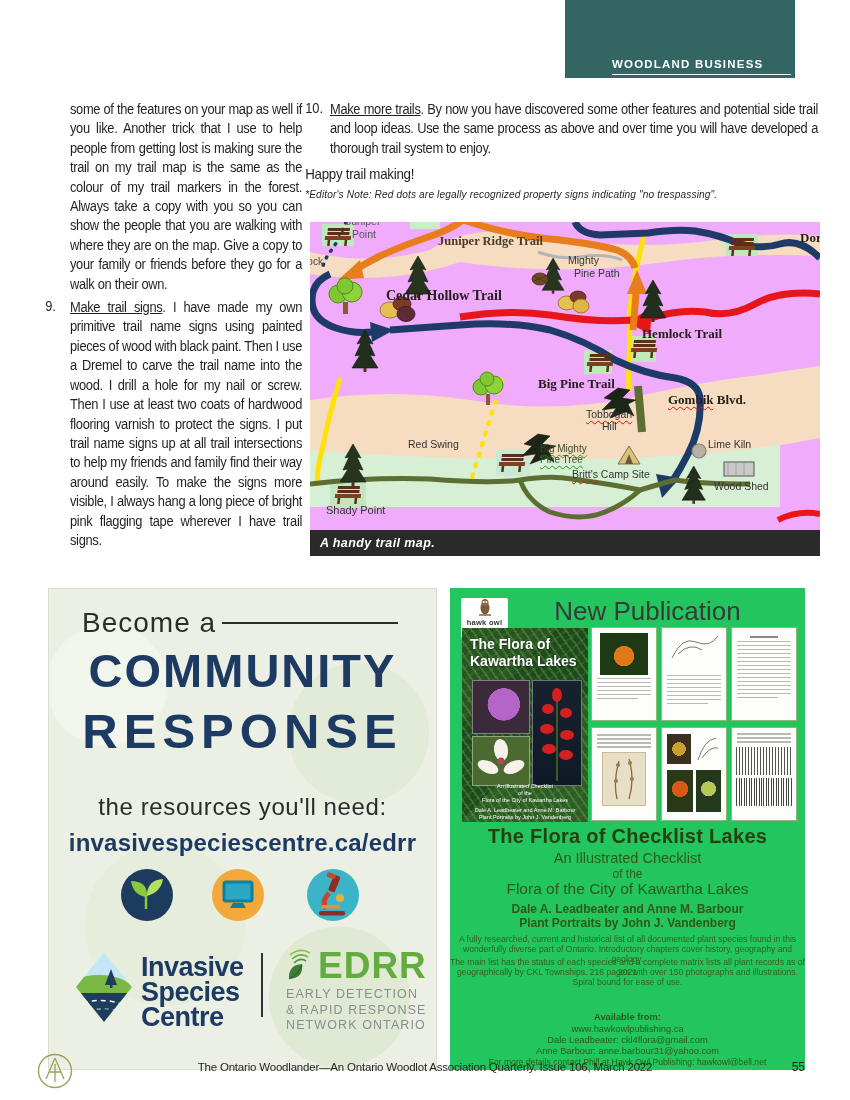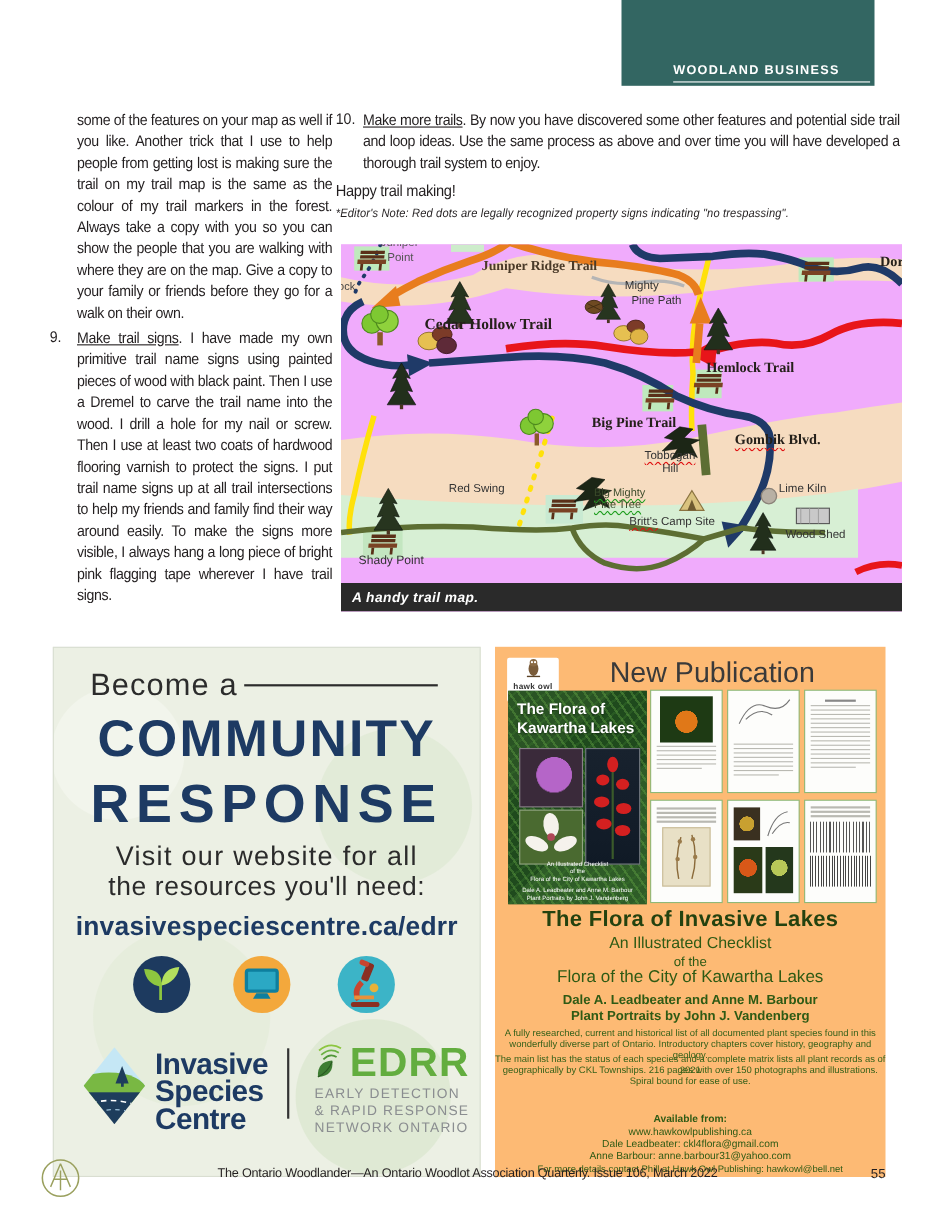--- a/index.html
+++ b/index.html
@@ -40,21 +40,21 @@
   .adL .t2{position:absolute;left:0;top:114px;width:100%;text-align:center;font-size:49px;font-weight:bold;color:#1d3a63;letter-spacing:6px;}
   .adL .s1{position:absolute;left:0;top:176px;width:100%;text-align:center;font-size:24.5px;color:#2b2b2b;letter-spacing:1.2px;}
   .adL .s2{position:absolute;left:0;top:204px;width:100%;text-align:center;font-size:24px;color:#2b2b2b;letter-spacing:.6px;}
   .adL .url{position:absolute;left:0;top:240px;width:100%;text-align:center;font-size:24px;font-weight:bold;color:#1d3a63;letter-spacing:.2px;}
   .circ{position:absolute;width:52px;height:52px;border-radius:50%;}
   .isc-text{position:absolute;left:92px;top:366px;font-size:27px;font-weight:bold;color:#1d3a63;line-height:25px;letter-spacing:-0.5px;}
   .adL .divider{position:absolute;left:212px;top:364px;width:2px;height:64px;background:#333;}
   .edrr-word{font-size:37px;color:#63ad3f;letter-spacing:1px;font-weight:bold;}
   .edrr-sub{position:absolute;left:237px;top:398px;font-size:12.5px;color:#8a8d90;letter-spacing:1.1px;line-height:15.5px;}
   
-  .adR{position:absolute;left:450px;top:588px;width:355px;height:482px;background:#fdba74;}
+  .adR{position:absolute;left:450px;top:588px;width:355px;height:482px;background:#22c55e;}
   .adR .hd{position:absolute;left:40px;top:8px;width:100%;font-size:26px;color:#3a3a3a;text-align:center;width:315px;}
   .owlbox{position:absolute;left:11px;top:10px;width:47px;height:40px;background:#fff;border-radius:2px;text-align:center;}
   .owlbox .pub{font-size:7.5px;font-weight:bold;color:#333;display:block;margin-top:-2px;letter-spacing:.3px;}
   .owlstrip{display:flex;justify-content:center;gap:1px;margin-top:1px;}
   .owlstrip i{width:5px;height:2px;display:block;}
   .cover{position:absolute;left:12px;top:40px;width:126px;height:194px;
          background:linear-gradient(135deg,#2a5424 0 30%,#1f4a1d 30% 60%,#2e5c27 60%),#234e1f;overflow:hidden;}
   .cover .fern{position:absolute;inset:0;background:repeating-linear-gradient(55deg,transparent 0 5px,rgba(120,190,80,.30) 5px 7px),
                repeating-linear-gradient(-40deg,transparent 0 7px,rgba(60,120,45,.35) 7px 9px);}
   .cover .ct{position:absolute;left:8px;top:8px;color:#fff;font-weight:bold;font-size:14px;line-height:17px;text-shadow:0 1px 2px rgba(0,0,0,.5);}
@@ -302,21 +302,20 @@
     <div class="mlabel" style="left:-6px;top:34px;font-size:10px;color:#444;">rock</div>
 
     <div class="map-caption">A handy trail map.</div>
   </div>
 
   <div class="adL">
     <div class="kicker">Become a</div>
     <div class="krule"></div>
     <div class="t1">COMMUNITY</div>
     <div class="t2">RESPONSE</div>
-    <div class="s1">Visit our website for all</div>
     <div class="s2">the resources you'll need:</div>
     <div class="url">invasivespeciescentre.ca/edrr</div>
 
     <div class="circ" style="left:72px;top:280px;background:#1d3a5f;">
       <svg width="52" height="52" viewBox="0 0 52 52">
           <path d="M25,40 L25,24" stroke="#8dc63f" stroke-width="2.5" fill="none"></path>
           <path d="M25,28 Q12,26 10,12 Q26,12 26,26 Z" fill="#8dc63f"></path>
           <path d="M26,27 Q40,23 42,10 Q27,11 26,25 Z" fill="#b4e05e"></path>
         </svg>
     </div>
@@ -496,21 +495,21 @@
       <div style="position:absolute;left:34px;top:42px;width:25px;height:42px;background:radial-gradient(circle at 50% 45%,#b8c858 0 28%,#24381c 29%);"></div>
     </div>
     <div class="thumb" style="left:282px;top:140px;">
       <div class="tline" style="margin-top:5px;"></div>
         <div class="tline"></div>
         <div class="tline"></div>
       <div style="margin:4px 4px 0 4px;height:28px;background:repeating-linear-gradient(90deg,#555 0 1px,transparent 1px 3px);"></div>
       <div style="margin:3px 4px 0 4px;height:28px;background:repeating-linear-gradient(90deg,#444 0 1px,transparent 1px 2.5px);"></div>
     </div>
 
-    <div class="rtitle">The Flora of Invasive Lakes</div>
+    <div class="rtitle">The Flora of Checklist Lakes</div>
     <div class="rsub1">An Illustrated Checklist</div>
     <div class="rsub2">of the</div>
     <div class="rsub3">Flora of the City of Kawartha Lakes</div>
     <div class="rauth">Dale A. Leadbeater and Anne M. Barbour</div>
     <div class="rport">Plant Portraits by John J. Vandenberg</div>
     <div class="rp" style="top:346px;">A fully researched, current and historical list of all documented plant species found in this</div>
     <div class="rp" style="top:356px;">wonderfully diverse part of Ontario.  Introductory chapters cover history, geography and geology.</div>
     <div class="rp" style="top:369px;">The main list has the status of each species and a complete matrix lists all plant records as of 2021</div>
     <div class="rp" style="top:379px;">geographically by CKL Townships. 216 pages with over 150 photographs and illustrations.</div>
     <div class="rp" style="top:389px;">Spiral bound for ease of use.</div>

